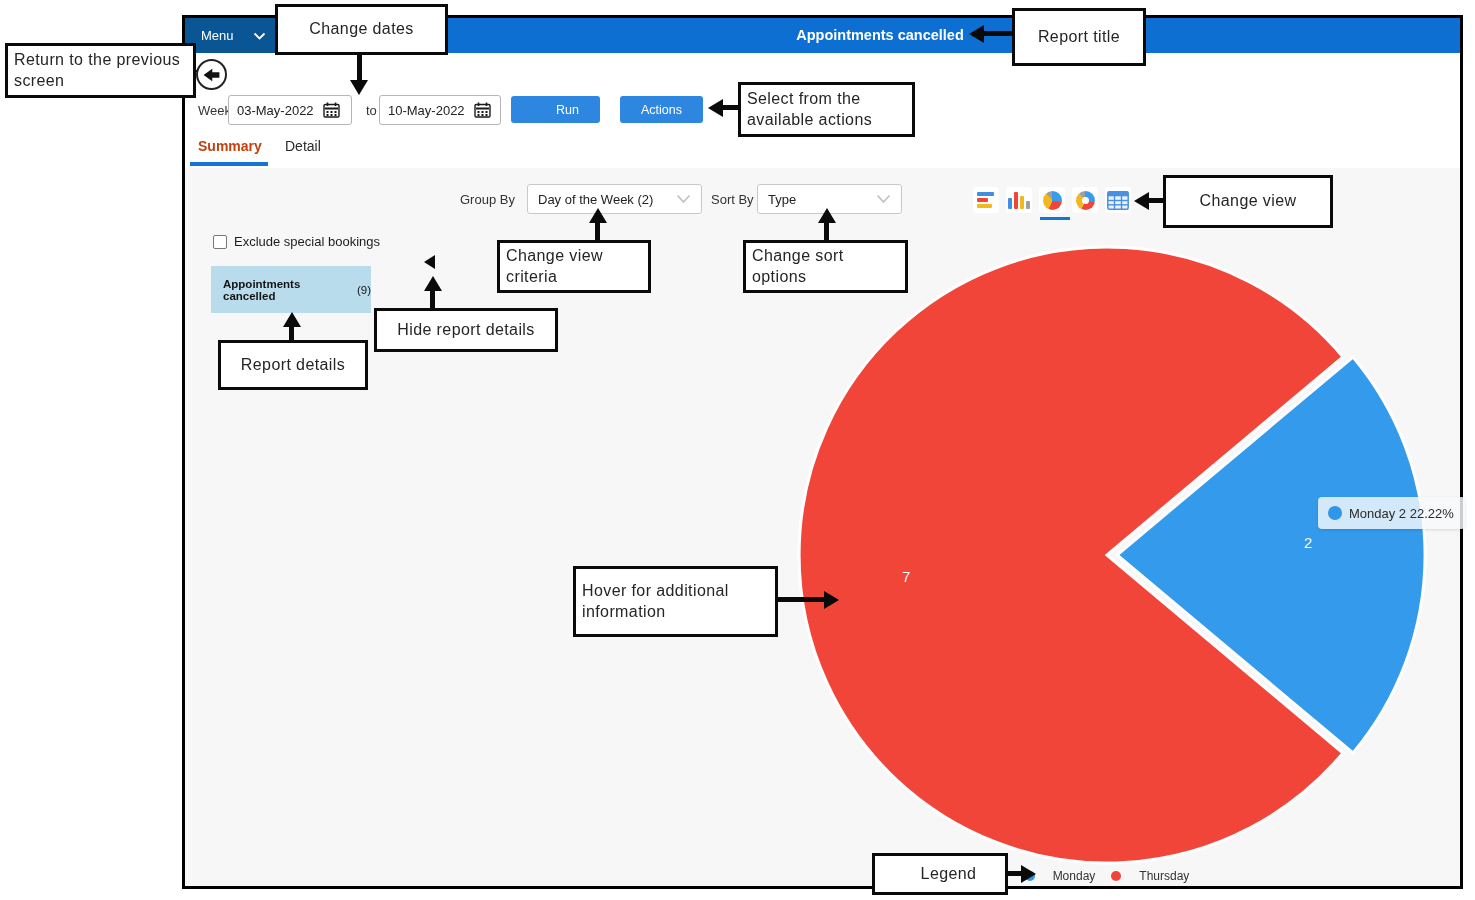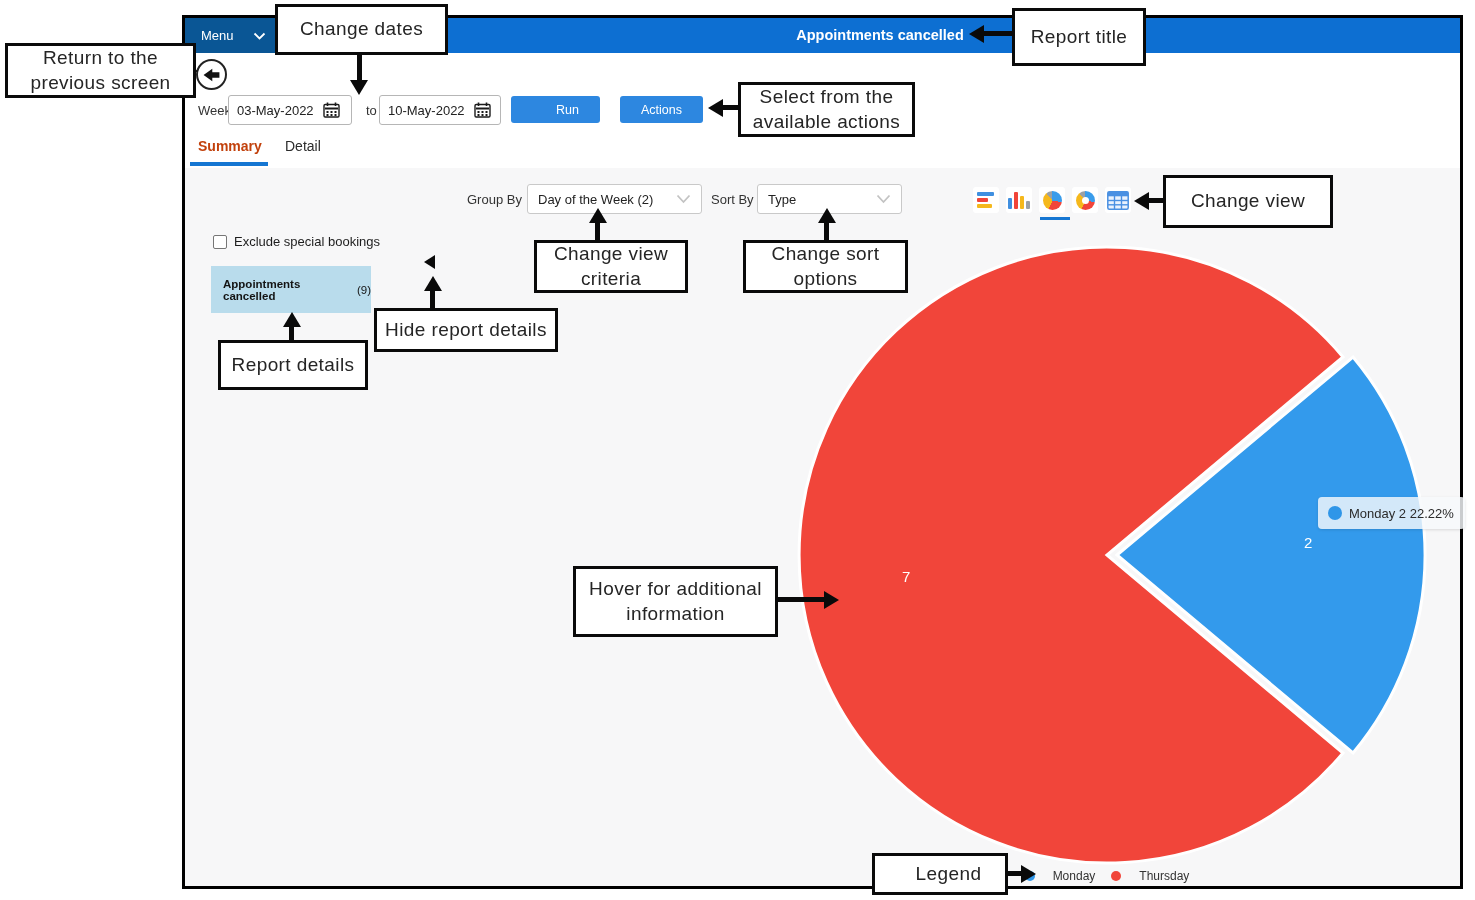--- a/index.html
+++ b/index.html
@@ -33,21 +33,21 @@
   .run-btn { left:326px; width:89px;padding-left:24px; }
   .actions-btn { left:435px; width:83px; }
 
   .tab { position:absolute; top:120px; font-size:14px; }
   .tab-summary { left:13px; color:#c2410c; font-weight:bold; }
   .tab-detail  { left:100px; color:#2b2b2b; }
   .tab-underline { position:absolute; left:5px; top:144px; width:78px; height:4px; background:#1576d2; }
 
   .content { position:absolute; left:0; top:150px; width:1275px; height:718px; background:#f7f7f8; }
 
-  .gb-lbl { position:absolute; left:282px; top:24px; }
+  .gb-lbl { position:absolute; left:275px; top:24px; }
   .dropdown { position:absolute; top:16px; height:30px; background:#fff; border:1px solid #c9c9c9;
               border-radius:3px; display:flex; align-items:center; justify-content:space-between;
               padding:0 10px; font-size:13px; color:#222; }
   .dd-group { left:342px; width:175px;align-items:center; }
   .sb-lbl { position:absolute; left:526px; top:24px; }
   .dd-sort { left:572px; width:145px; }
 
   .vicons { position:absolute; left:788px; top:19px; display:flex; gap:7px; }
   .vtile { width:26px; height:26px; background:#fff; border-radius:3px; display:flex;
            align-items:center; justify-content:center; }
@@ -81,22 +81,22 @@
   .tt-text { font-size:13px; color:#2b2b2b; white-space:nowrap; }
 
   .legend-row { position:absolute; left:792px; top:701px; width:260px; display:flex;
                 justify-content:center; align-items:center; gap:16px; }
   .leg-item { display:flex; align-items:center; gap:18px; font-size:12px; color:#333; }
   .leg-dot { width:10px; height:10px; border-radius:50%; }
   .leg-dot.blue { background:#2f96e8; } .leg-dot.red { background:#f1453a; }
 
   
   .callout { position:absolute; background:#fff; border:3px solid #0a0a0a; z-index:10;
-             display:flex; align-items:center; justify-content:center; text-align:center;
-             font-size:19px; color:#252525; letter-spacing:0.4px; line-height:1.3; padding:4px 6px; }
+             display:flex; align-items:center; justify-content:center; 
+             font-size:16px; color:#252525; letter-spacing:0.4px; line-height:1.3; padding:4px 6px; }
   .shaft { position:absolute; background:#0a0a0a; z-index:9; }
   .head { position:absolute; width:0; height:0; border-style:solid; z-index:9; }
   .head-down  { border-left:9px solid transparent; border-right:9px solid transparent; border-top:15px solid #0a0a0a; border-bottom:0; }
   .head-up    { border-left:9px solid transparent; border-right:9px solid transparent; border-bottom:15px solid #0a0a0a; border-top:0; }
   .head-left  { border-top:9px solid transparent; border-bottom:9px solid transparent; border-right:15px solid #0a0a0a; border-left:0; }
   .head-right { border-top:9px solid transparent; border-bottom:9px solid transparent; border-left:15px solid #0a0a0a; border-right:0; }
 </style>
 </head>
 <body>
 
@@ -267,21 +267,21 @@
   <div class="head head-right" style="left:183px;top:61.5px;"></div>
 
   <div class="callout" style="left:738px;top:82px;width:177px;height:55px;">Select from the available actions</div>
   <div class="shaft" style="left:722px;top:105px;width:17px;height:5px;"></div>
   <div class="head head-left" style="left:708px;top:98.5px;"></div>
 
   <div class="callout" style="left:1163px;top:175px;width:170px;height:53px;">Change view</div>
   <div class="shaft" style="left:1148px;top:198px;width:16px;height:5px;"></div>
   <div class="head head-left" style="left:1134px;top:191.5px;"></div>
 
-  <div class="callout" style="left:534px;top:240px;width:154px;height:53px;">Change view criteria</div>
+  <div class="callout" style="left:497px;top:240px;width:154px;height:53px;">Change view criteria</div>
   <div class="shaft" style="left:595px;top:222px;width:5px;height:19px;"></div>
   <div class="head head-up" style="left:588.5px;top:208px;"></div>
 
   <div class="callout" style="left:743px;top:240px;width:165px;height:53px;">Change sort options</div>
   <div class="shaft" style="left:824px;top:222px;width:5px;height:19px;"></div>
   <div class="head head-up" style="left:817.5px;top:208px;"></div>
 
   <div class="callout" style="left:374px;top:308px;width:184px;height:44px;">Hide report details</div>
   <div class="shaft" style="left:430px;top:290px;width:5px;height:19px;"></div>
   <div class="head head-up" style="left:423.5px;top:276px;"></div>

